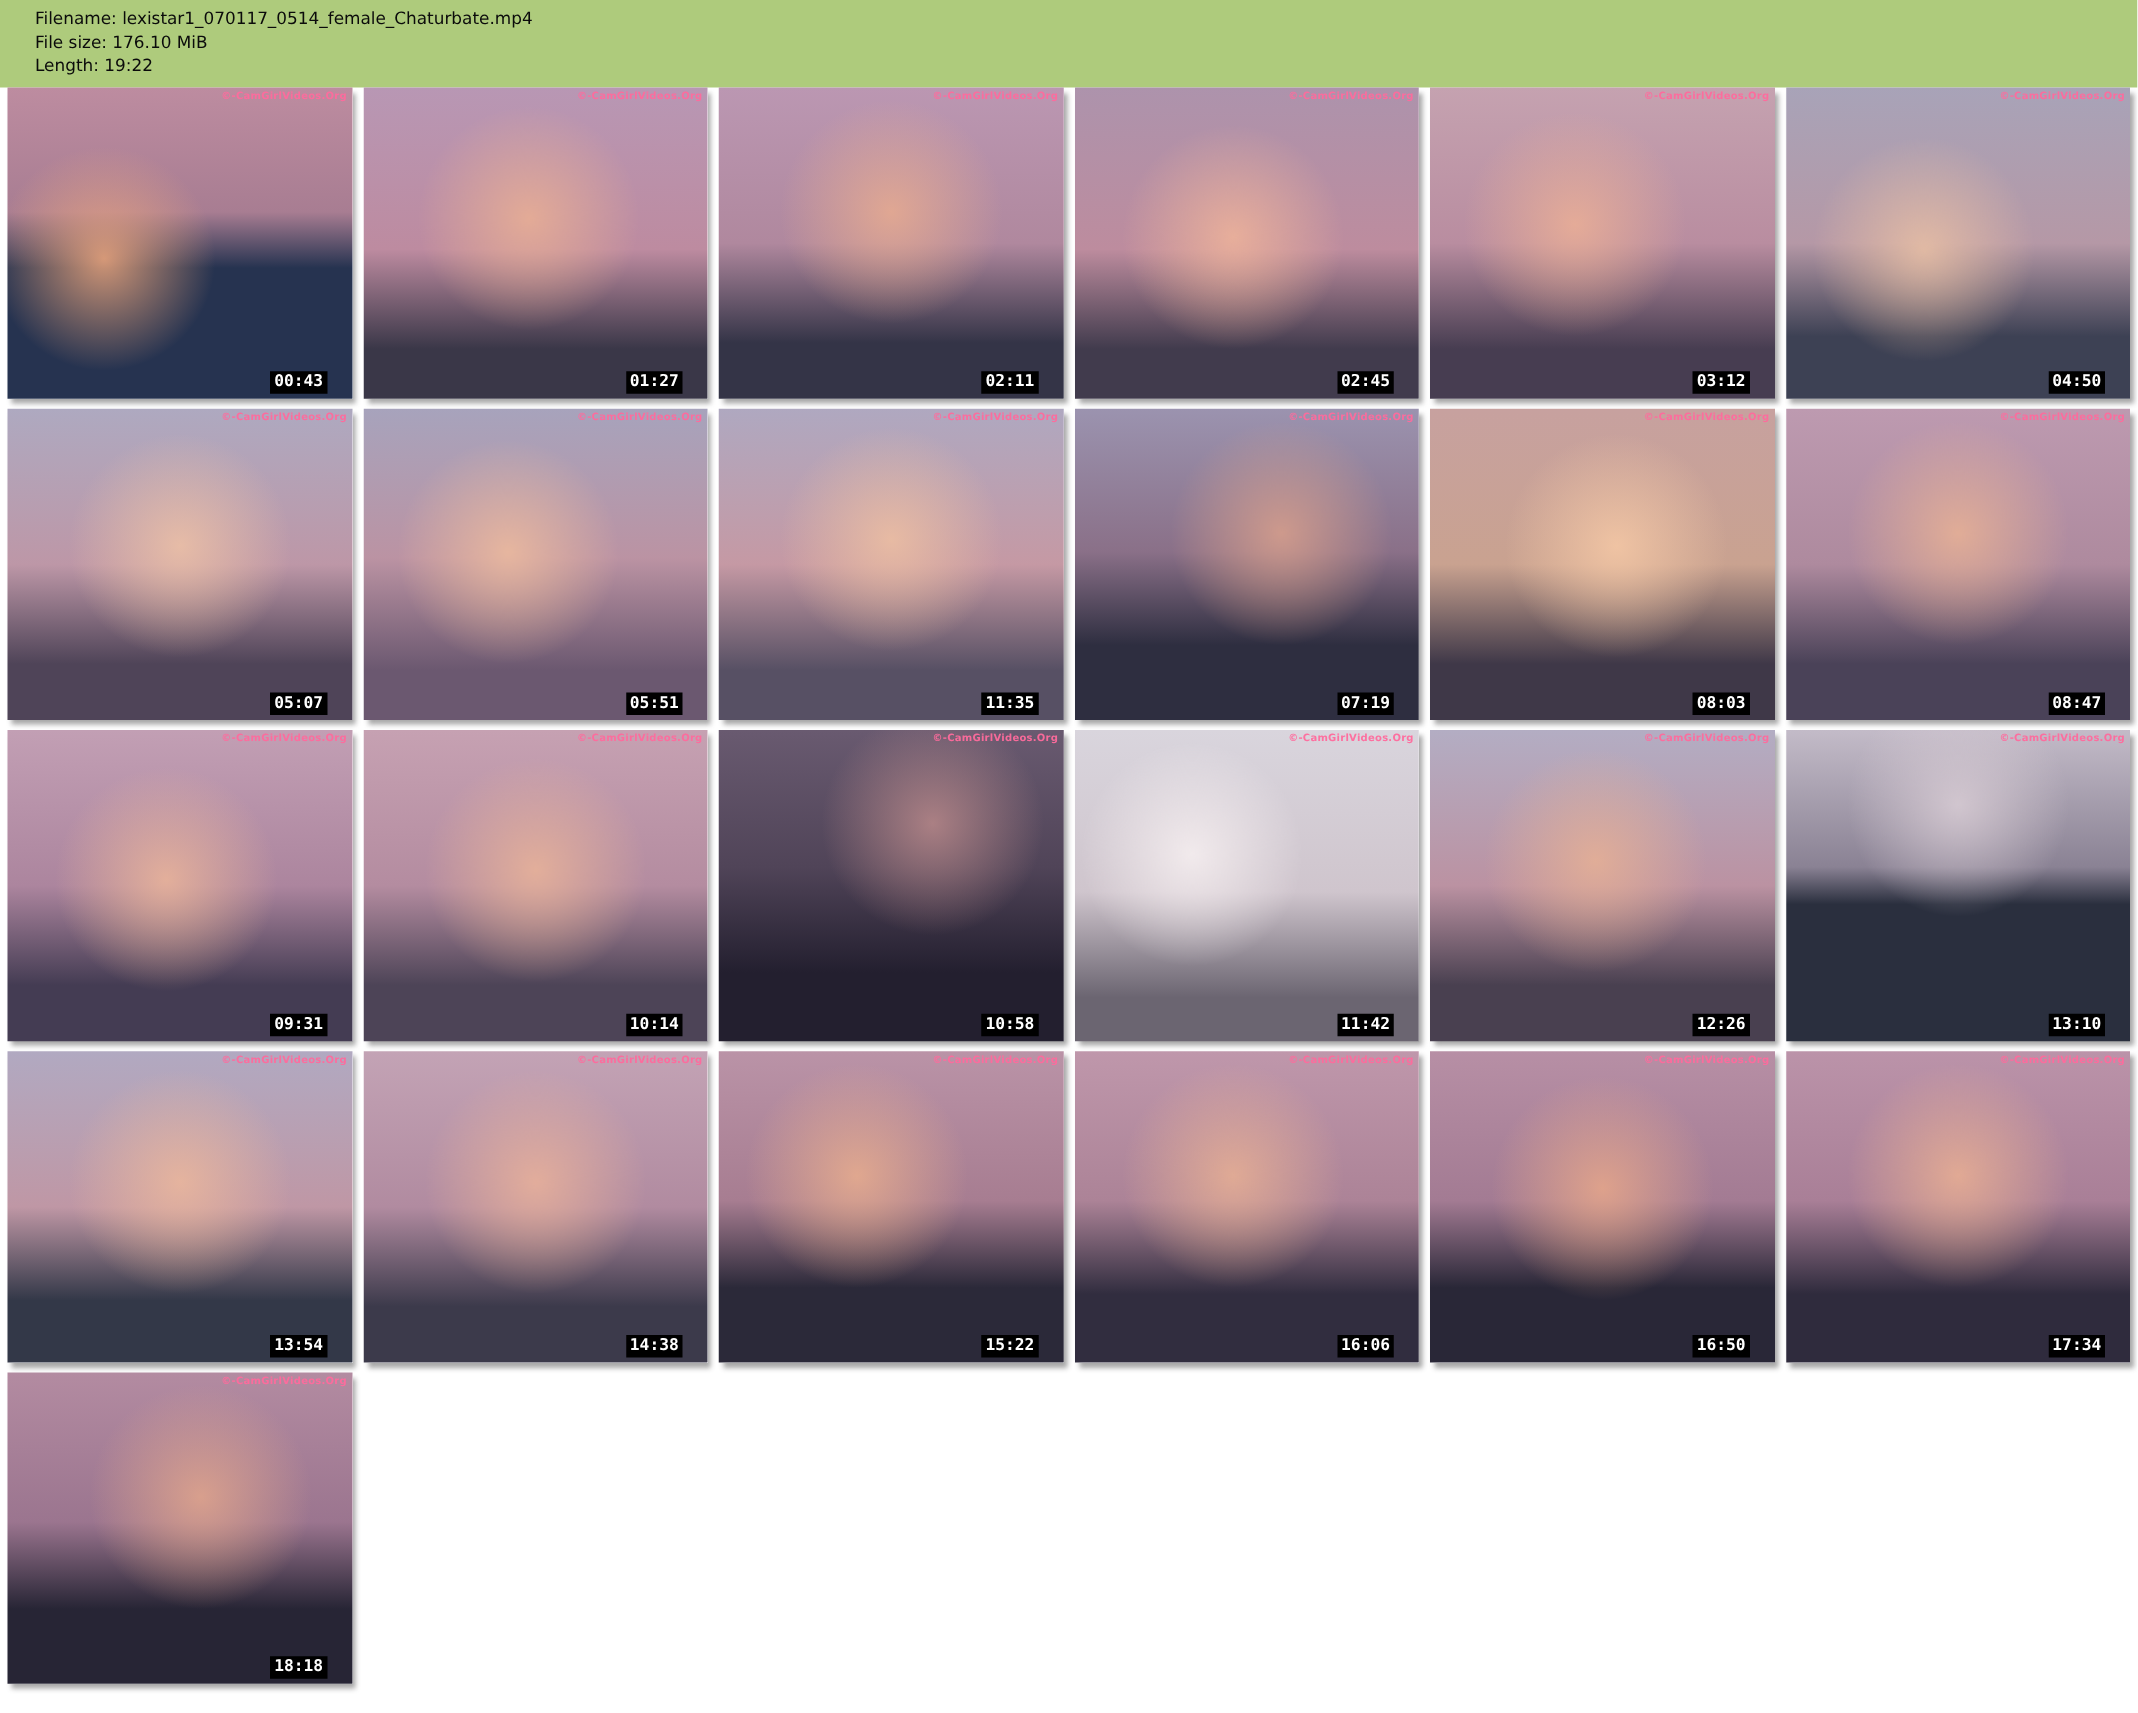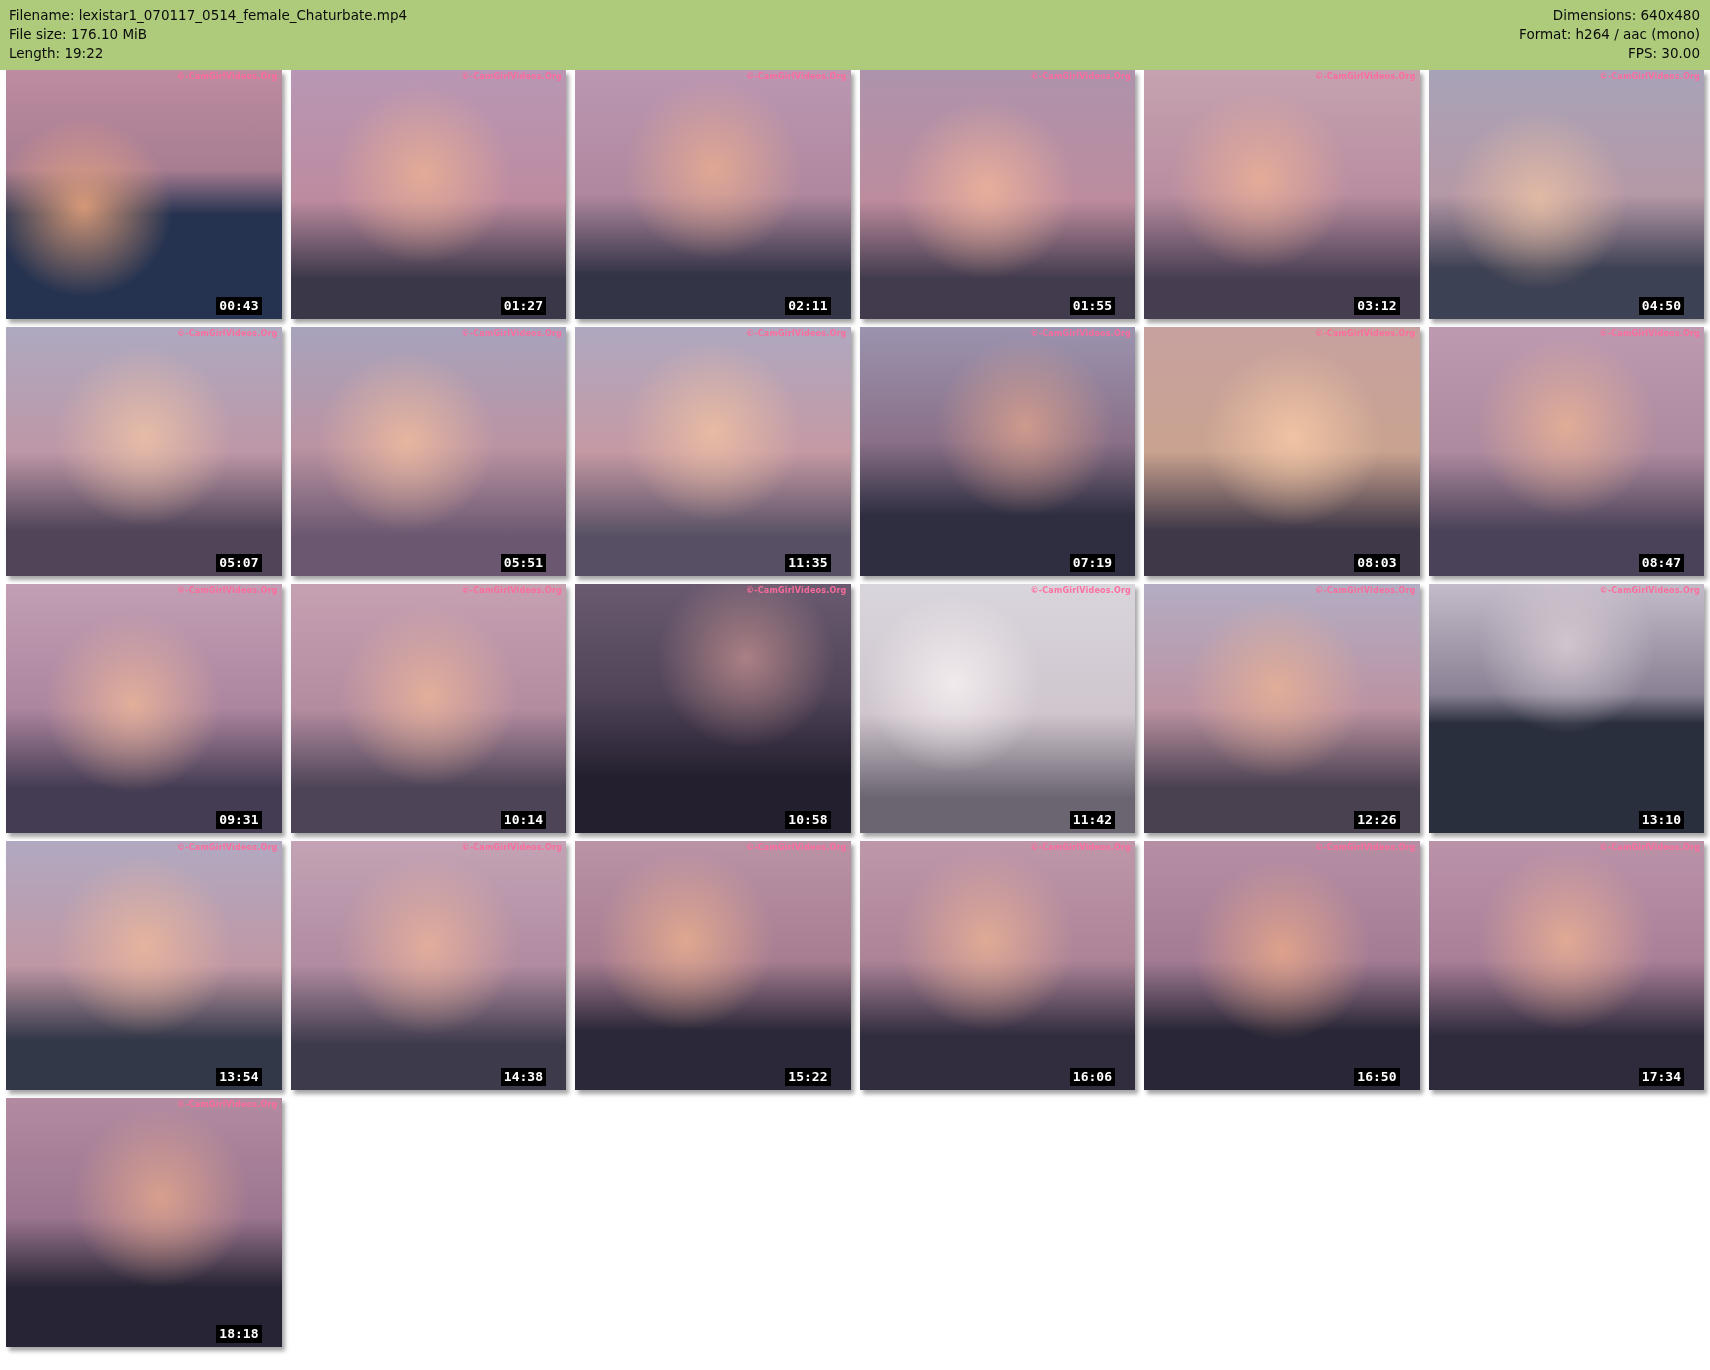--- a/index.html
+++ b/index.html
@@ -17,21 +17,21 @@
     font-family:"DejaVu Sans","Liberation Sans",sans-serif;
   }
   .header{
     width:1710px;height:70px;
     background:var(--header-bg);
     color:var(--header-text);
     display:flex;justify-content:space-between;align-items:flex-start;
     padding:6px 10px 6px 9px;
     font-size:13.5px;line-height:19px;
   }
-  .meta-left{text-align:left;}
+  .meta-left{text-align:left;margin-left:19px;}
   .meta-right{text-align:right;}
   .grid{
     display:grid;
     grid-template-columns:repeat(6,1fr);
     column-gap:9px;row-gap:8px;
     padding:0 6px 0 6px;
     font-weight:bold;
   }
   .thumb{
     position:relative;
@@ -59,43 +59,38 @@
 <body>
 
 <div class="sheet">
 
   <div class="header">
     <div class="meta-left">
       <div>Filename: lexistar1_070117_0514_female_Chaturbate.mp4</div>
       <div>File size: 176.10 MiB</div>
       <div>Length: 19:22</div>
     </div>
-    <div class="meta-right">
-      <div>Dimensions: 640x480</div>
-      <div>Format: h264 / aac (mono)</div>
-      <div>FPS: 30.00</div>
-    </div>
   </div>
 
   <div class="grid">
       <div class="thumb" style="background: radial-gradient(52% 58% at 28% 55%, rgba(240, 168, 125, 0.85) 0%, rgba(240, 168, 125, 0) 62%), linear-gradient(rgb(189, 140, 160) 0%, rgb(168, 125, 146) 40%, rgb(38, 51, 80) 58%, rgb(38, 51, 80) 100%);">
     <span class="watermark">©-CamGirlVideos.Org</span>
     <span class="timestamp">00:43</span>
   </div>
       <div class="thumb" style="background: radial-gradient(52% 58% at 48% 42%, rgba(234, 176, 148, 0.85) 0%, rgba(234, 176, 148, 0) 62%), linear-gradient(rgb(184, 151, 180) 0%, rgb(189, 139, 160) 52%, rgb(58, 55, 72) 84%, rgb(58, 55, 72) 100%);">
     <span class="watermark">©-CamGirlVideos.Org</span>
     <span class="timestamp">01:27</span>
   </div>
       <div class="thumb" style="background: radial-gradient(52% 58% at 50% 40%, rgba(232, 172, 144, 0.85) 0%, rgba(232, 172, 144, 0) 62%), linear-gradient(rgb(187, 151, 178) 0%, rgb(176, 136, 158) 50%, rgb(52, 52, 71) 82%, rgb(52, 52, 71) 100%);">
     <span class="watermark">©-CamGirlVideos.Org</span>
     <span class="timestamp">02:11</span>
   </div>
       <div class="thumb" style="background: radial-gradient(52% 58% at 46% 48%, rgba(239, 180, 154, 0.85) 0%, rgba(239, 180, 154, 0) 62%), linear-gradient(rgb(173, 147, 172) 0%, rgb(189, 140, 158) 52%, rgb(65, 59, 77) 84%, rgb(65, 59, 77) 100%);">
     <span class="watermark">©-CamGirlVideos.Org</span>
-    <span class="timestamp">01:55</span>
+    <span class="timestamp">02:45</span>
   </div>
       <div class="thumb" style="background: radial-gradient(52% 58% at 42% 44%, rgba(236, 176, 150, 0.85) 0%, rgba(236, 176, 150, 0) 62%), linear-gradient(rgb(197, 162, 176) 0%, rgb(185, 141, 160) 50%, rgb(71, 61, 81) 84%, rgb(71, 61, 81) 100%);">
     <span class="watermark">©-CamGirlVideos.Org</span>
     <span class="timestamp">03:12</span>
   </div>
       <div class="thumb" style="background: radial-gradient(52% 58% at 40% 52%, rgba(233, 192, 164, 0.85) 0%, rgba(233, 192, 164, 0) 62%), linear-gradient(rgb(168, 163, 184) 0%, rgb(181, 152, 166) 50%, rgb(61, 65, 84) 80%, rgb(61, 65, 84) 100%);">
     <span class="watermark">©-CamGirlVideos.Org</span>
     <span class="timestamp">04:50</span>
   </div>
       <div class="thumb" style="background: radial-gradient(52% 58% at 50% 44%, rgba(238, 194, 166, 0.85) 0%, rgba(238, 194, 166, 0) 62%), linear-gradient(rgb(174, 169, 192) 0%, rgb(189, 151, 167) 50%, rgb(79, 68, 88) 82%, rgb(79, 68, 88) 100%);">

